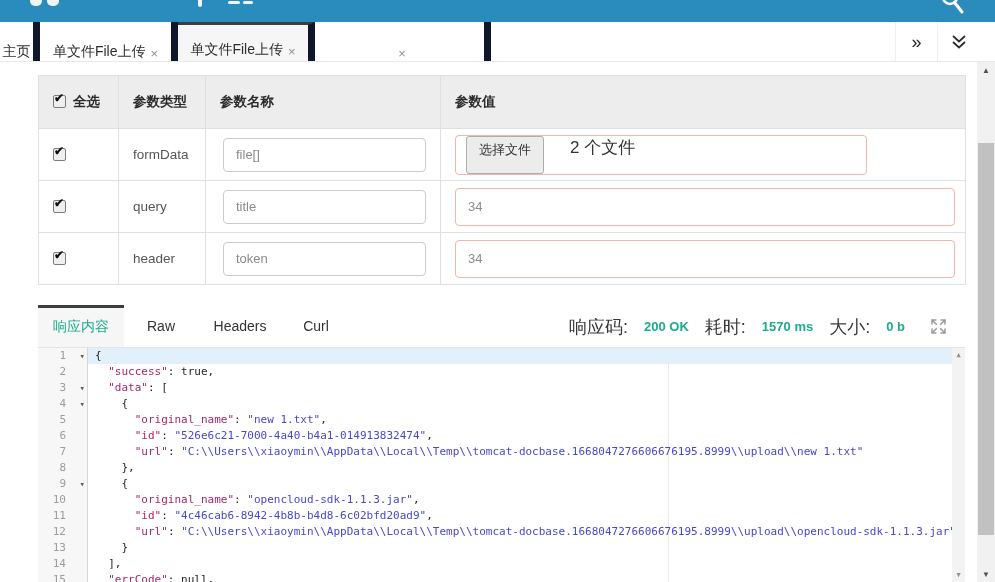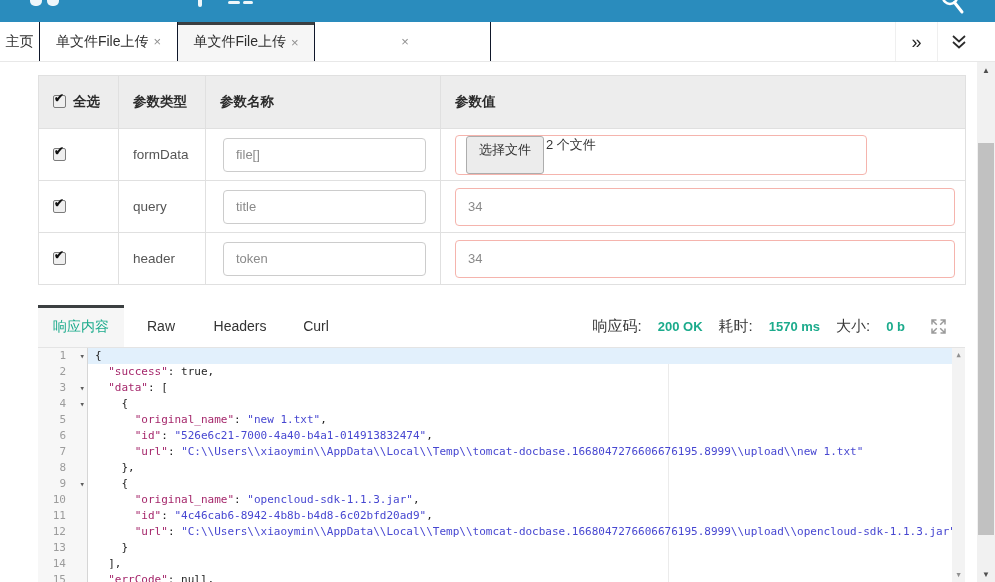--- a/index.html
+++ b/index.html
@@ -14,22 +14,22 @@
   .frag.a { left:30px; top:-2px; width:12px; height:8px; }
   .frag.b { left:47px; top:-2px; width:12px; height:8px; }
   .frag.c { left:198px; top:-3px; width:4px; height:10px; border-radius:0 0 2px 2px; }
   .frag.d { left:228px; top:1px; width:12px; height:3px; border-radius:2px; }
   .frag.e { left:243px; top:1px; width:10px; height:3px; border-radius:2px; }
   .search-svg { position:absolute; right:28px; top:0; overflow:visible; }
 
   
   .tabbar { position:absolute; left:0; top:22px; width:995px; height:40px; background:#fff;
             border-bottom:1px solid #e8e8e8; display:flex; align-items:stretch; }
-  .dtab { display:flex; align-items:center; justify-content:center; font-size:14px; color:#2e2e2e;
-          border-right:1px solid #0f172a; cursor:pointer; white-space:nowrap; }
+  .dtab { display:flex; align-items:flex-end; justify-content:center; font-size:14px; color:#2e2e2e;
+          border-right:7px solid #0f172a; cursor:pointer; white-space:nowrap; }
   .dtab.t1 { width:40px; }
   .dtab.t2 { width:138px; }
   .dtab.t3 { width:137px; }
   .dtab.t4 { width:176px; }
   .dtab.active { background:#f6f6f6; border-top:3px solid var(--tabline,#3b3f41); padding-bottom:2px; }
   .dtab .close { color:#8f8f8f; font-size:13px; margin-left:5px; }
   .tab-actions { margin-left:auto; margin-right:16px; display:flex; }
   .tab-act { width:42px; display:flex; align-items:center; justify-content:center;
              border-left:1px solid #efefef; cursor:pointer; color:#262626; }
   .tab-act .more { font-size:18px; line-height:1; color:#262626; }
@@ -48,32 +48,32 @@
   .name-input { width:203px; height:34px; margin-left:3px; border:1px solid #ccc; border-radius:4px;
                 padding:0 12px; font-size:13px; color:#8a8a8a; outline:none; background:#fff;
                 font-family:"Liberation Sans", sans-serif; }
   .value-input { width:500px; height:38px; border:1px solid var(--pink,#f5b4ad); border-radius:4px;
                  padding:0 12px; font-size:13px; color:#8a8a8a; outline:none; background:#fff;
                  font-family:"Liberation Sans", sans-serif; }
   .file-box { width:412px; height:40px; border:1px solid var(--pink,#f5b4ad); border-radius:4px;
               display:flex; background:#fff; }
   .file-btn { margin-left:10px; padding:4px 12px; background:#ececec; border:1px solid #adadad;
               border-radius:3px; font-size:13px; color:#333; cursor:pointer; white-space:nowrap; }
-  .file-status { margin-left:2px; font-size:13px; color:#333; }
+  .file-status { margin-left:26px; font-size:17px; color:#333; }
 
   
   .resp-tabbar { position:absolute; left:38px; top:305px; width:927px; height:43px;
                  display:flex; align-items:stretch; border-bottom:1px solid #e4e4e4; background:#fff; }
   .rtab { display:flex; align-items:center; justify-content:center; font-size:14px; color:#333;
           cursor:pointer; white-space:nowrap;text-align:right; }
   .rtab.r1 { width:86px; } .rtab.r2 { width:74px; } .rtab.r3 { width:84px; } .rtab.r4 { width:68px; }
   .rtab.active { background:#f6f6f6; border-top:3px solid var(--tabline,#3b3f41);
                  color:var(--accent,#1cab8c); padding-bottom:2px; }
   .resp-status { position:absolute; right:18px; top:0; height:43px; display:flex; align-items:center; }
-  .resp-status .sl { font-size:15px; color:#383838; }
+  .resp-status .sl { font-size:18px; color:#383838; }
   .resp-status .sv { font-size:13px; font-weight:bold; color:var(--accent,#1cab8c); margin:0 16px; }
   .expand-svg { margin-left:9px; cursor:pointer; }
 
   
   .editor { position:absolute; left:38px; top:348px; width:927px; height:234px; background:#fff;
             overflow:hidden; font-family:"DejaVu Sans Mono", monospace; }
   .ruler { position:absolute; left:630px; top:0; width:1px; height:100%; background:#ebebeb; z-index:0; }
   .cm-lines { position:relative; z-index:1; }
   .cm-row { display:flex; height:16px; line-height:16px; }
   .cm-gut { flex:none; width:50px; background:#f7f7f7; border-right:1px solid #d6d6d6;

